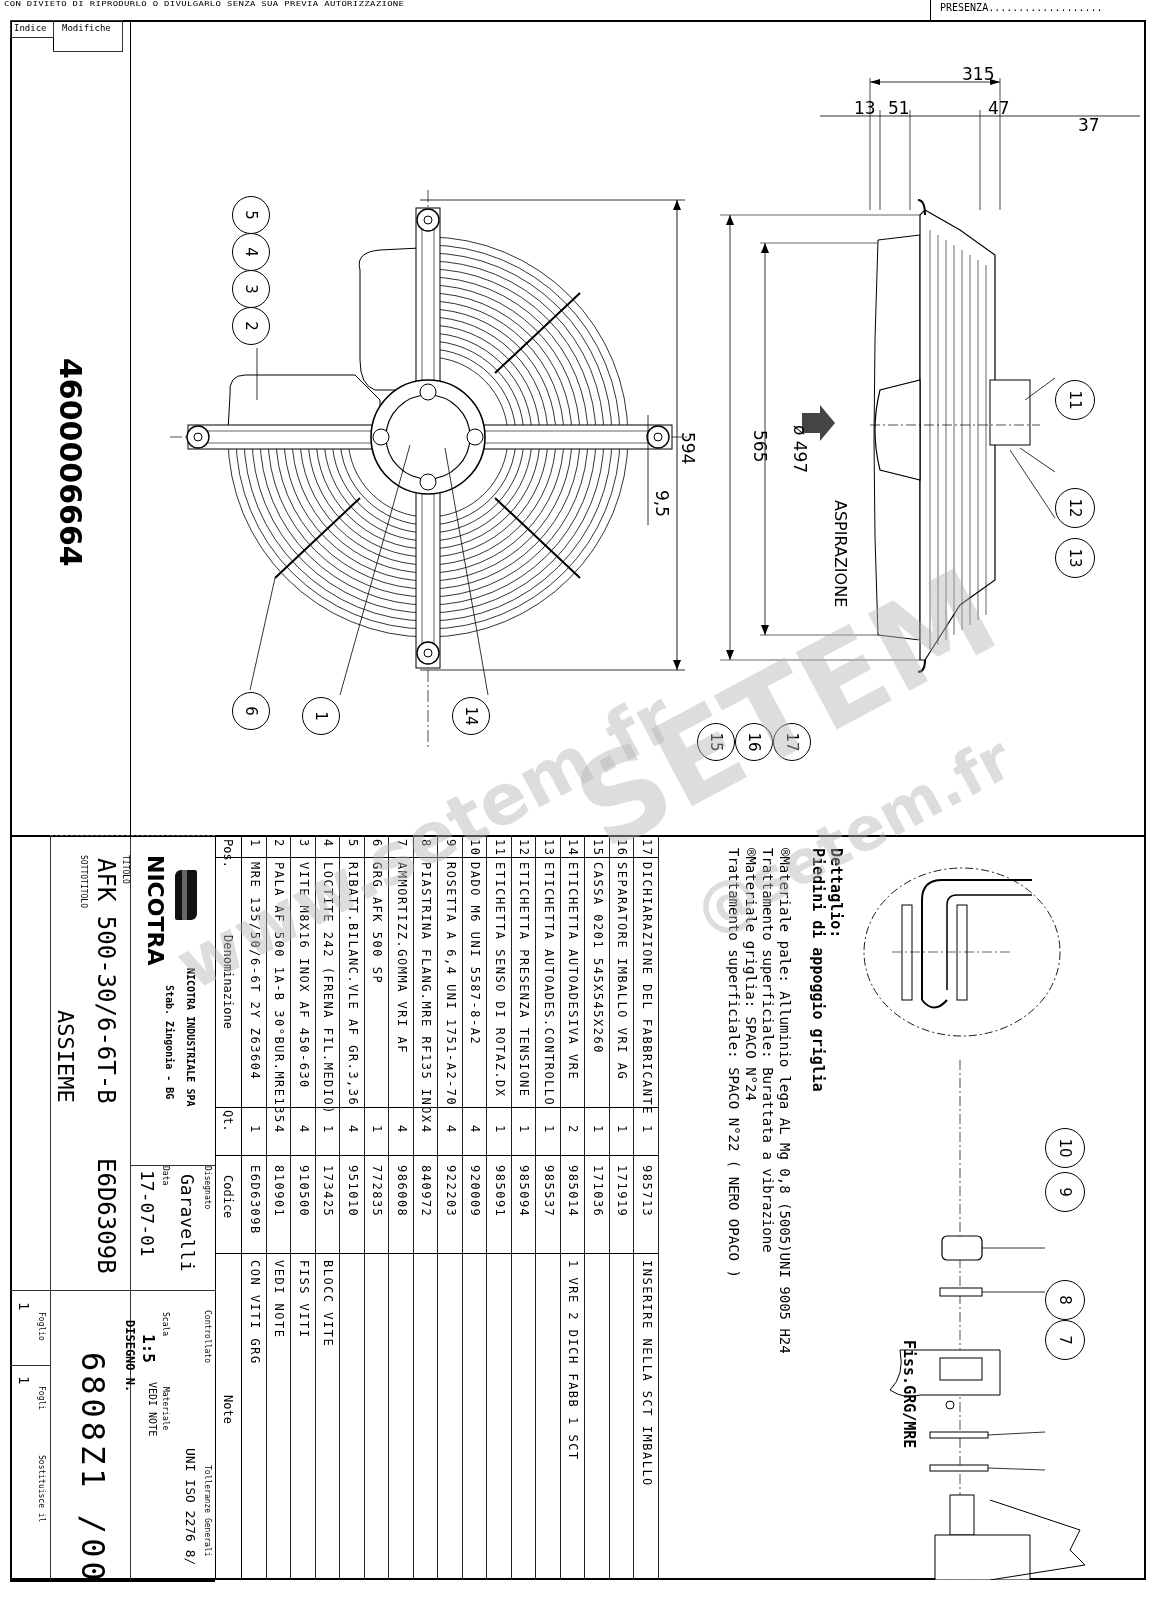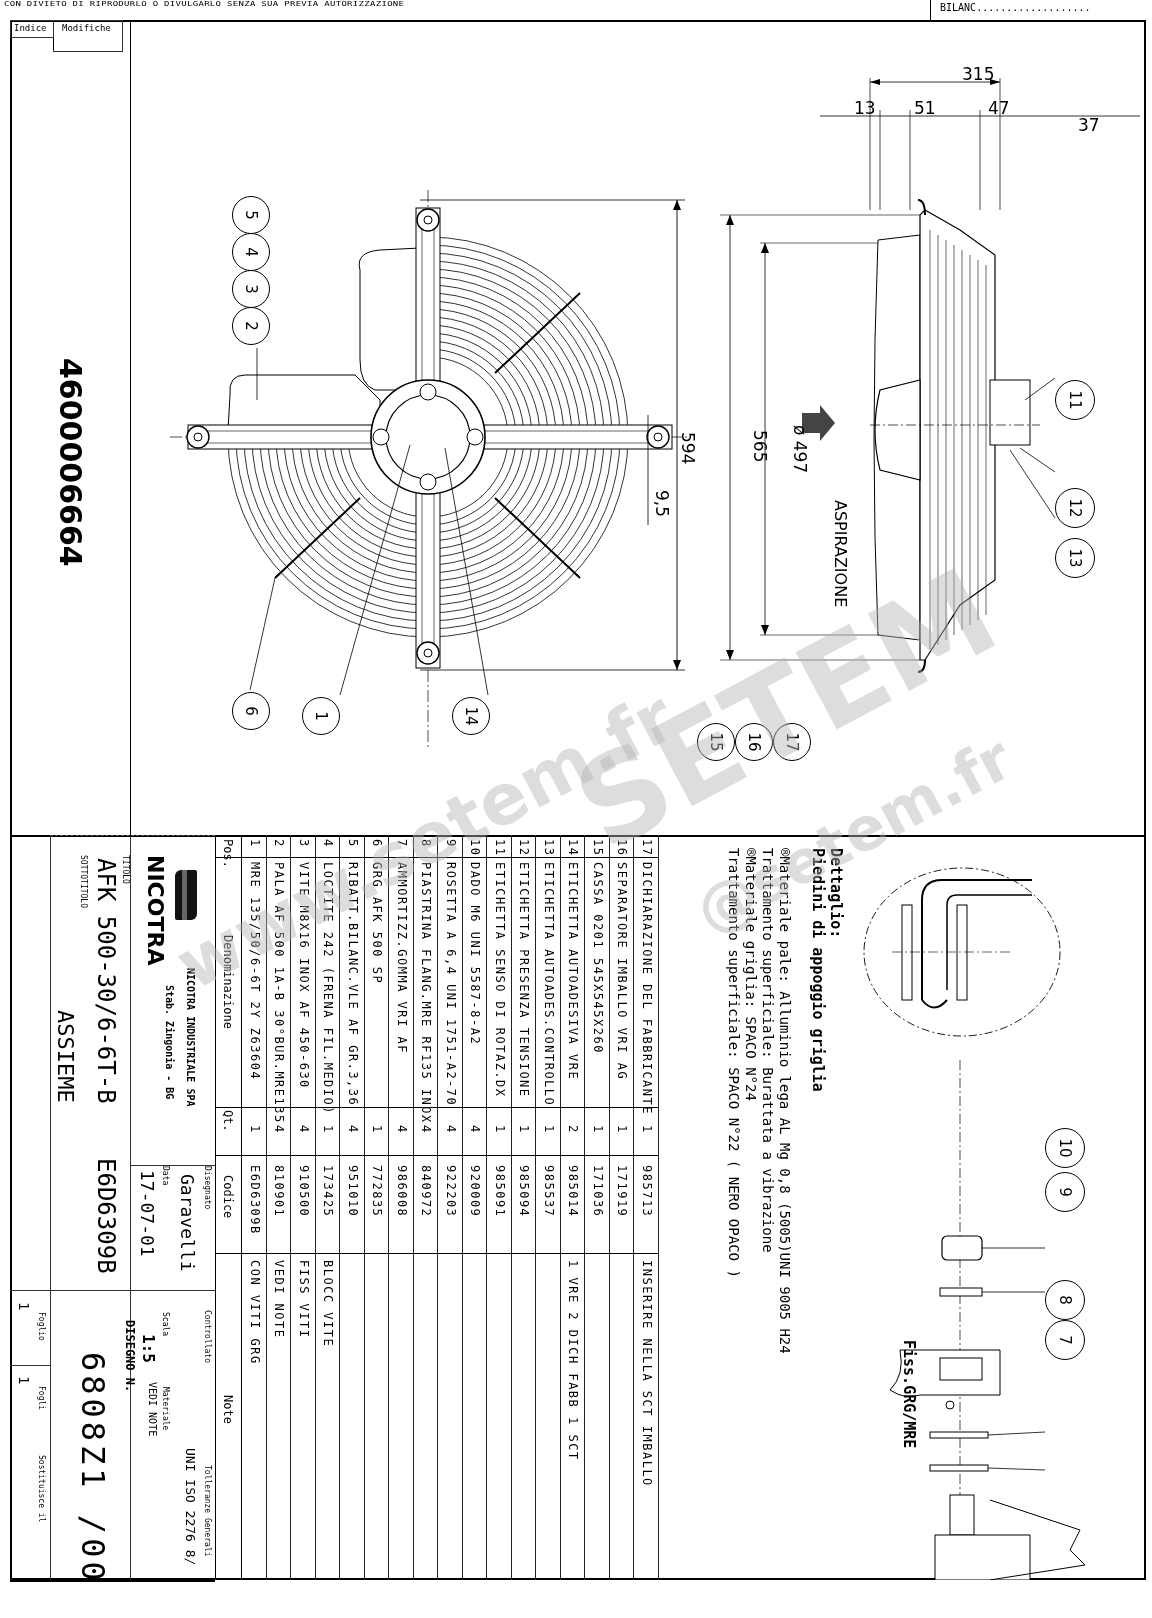--- a/index.html
+++ b/index.html
@@ -20,21 +20,21 @@
     .small{font-size:8px;}
     .cellbox{position:absolute;border:1px solid #333;box-sizing:border-box;}
   </style>
 </head>
 <body>
 
 <div class="topbar">
   <div class="notice">CON DIVIETO DI RIPRODURLO O DIVULGARLO SENZA SUA PREVIA AUTORIZZAZIONE</div>
   <div class="line" style="left:930px;top:0;width:1px;height:20px;"></div>
   <div class="pratico">
-    <span>BILANC</span><span>...................</span>
+    <span>PRESENZA</span><span>...................</span>
   </div>
 </div>
 
 <div class="frame"></div>
 
 <div class="cellbox" style="left:10px;top:20px;width:44px;height:18px;">
   <div class="revcell" style="padding:2px 3px;">Indice</div>
 </div>
 <div class="cellbox" style="left:53px;top:20px;width:70px;height:32px;">
   <div class="revcell" style="padding:2px 8px;">Modifiche</div>
@@ -188,21 +188,21 @@
 
   <path d="M82 353 L100 353 L100 345 L115 363 L100 381 L100 373 L82 373 Z" fill="#444"></path>
 
   <line x1="305" y1="340" x2="335" y2="318" stroke="#000" stroke-width="0.8"></line>
   <line x1="300" y1="388" x2="335" y2="412" stroke="#000" stroke-width="0.8"></line>
   <line x1="290" y1="390" x2="335" y2="458" stroke="#000" stroke-width="0.8"></line>
 </svg>
 
 <div class="abs dimtxt" style="left:962px;top:64px;">315</div>
 <div class="abs dimtxt" style="left:854px;top:98px;">13</div>
-<div class="abs dimtxt" style="left:914px;top:98px;">51</div>
+<div class="abs dimtxt" style="left:888px;top:98px;">51</div>
 <div class="abs dimtxt" style="left:988px;top:98px;">47</div>
 <div class="abs dimtxt" style="left:1078px;top:115px;">37</div>
 <div class="abs rot dimtxt" style="left:770px;top:430px;">565</div>
 <div class="abs rot dimtxt" style="left:810px;top:425px;">ø 497</div>
 <div class="abs rot dimtxt" style="left:850px;top:500px;font-size:16px;">ASPIRAZIONE</div>
 
 <div class="balloon" style="left:1055px;top:380px;width:40px;height:40px;">
     <span>11</span>
   </div>
 <div class="balloon" style="left:1055px;top:488px;width:40px;height:40px;">

